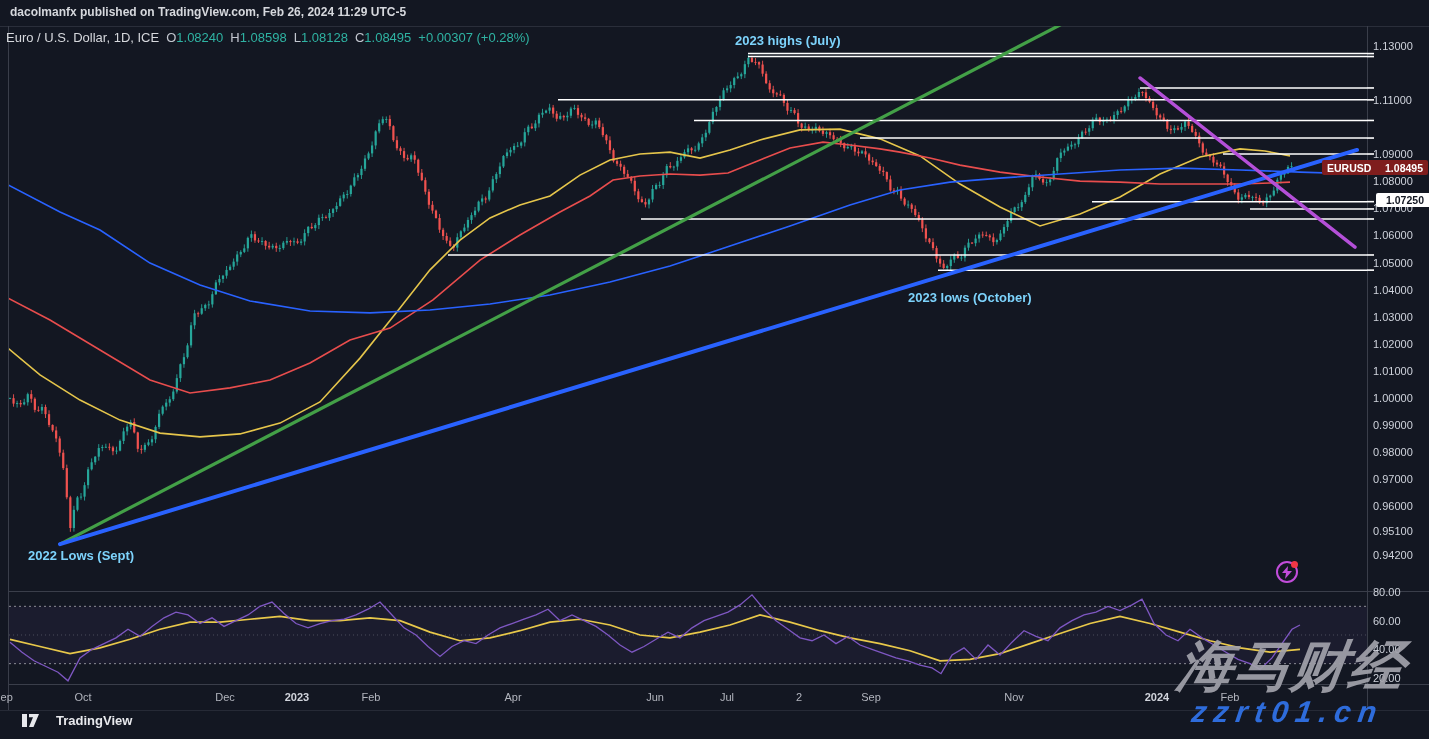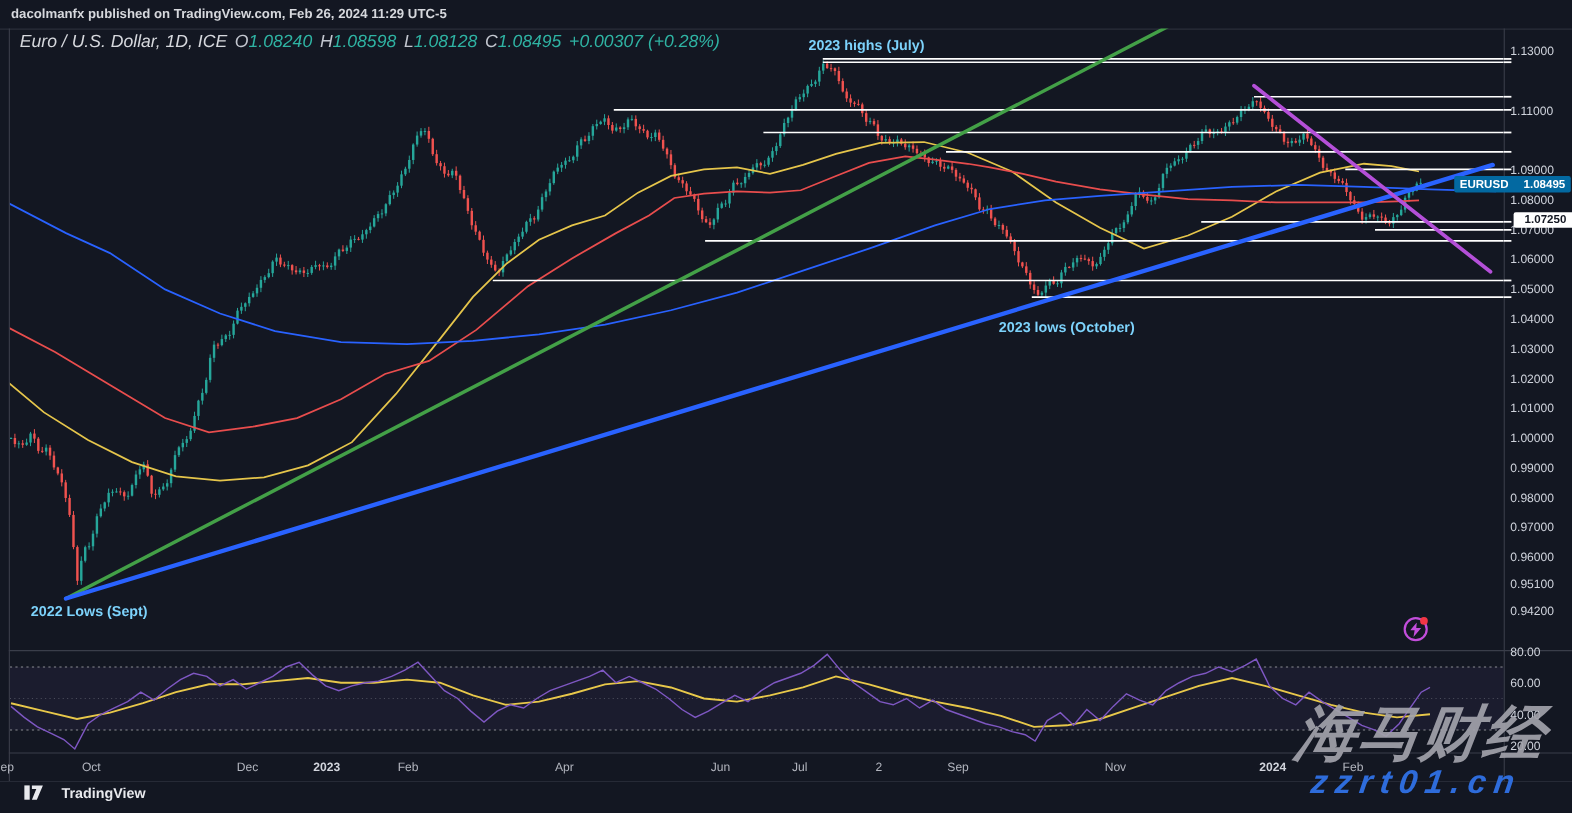--- a/index.html
+++ b/index.html
@@ -1,25 +1,25 @@
 <!DOCTYPE html>
 <html><head>
 <meta charset="utf-8">
 <style>
   html,body{margin:0;padding:0;background:#131722;}
   #stage{position:relative;width:1429px;height:739px;background:#131722;overflow:hidden;
          font-family:"Liberation Sans",sans-serif;-webkit-font-smoothing:antialiased;}
   #chart-svg{position:absolute;left:0;top:0;}
   .publish-info{position:absolute;left:10px;top:5px;font-size:12px;font-weight:bold;color:#d6d8dd;white-space:nowrap;}
-  .legend{position:absolute;left:18px;top:30px;font-size:16px;color:#d6d8dd;white-space:nowrap;font-style:italic;}
+  .legend{position:absolute;left:6px;top:30px;font-size:13px;color:#d6d8dd;white-space:nowrap;}
   .legend .lbl{color:#c2c6cf;margin-left:7px;}
   .legend .val{color:#2fb3a3;}
   .legend .chg{color:#2fb3a3;margin-left:7px;}
   .annotation{position:absolute;font-size:13px;font-weight:bold;color:#7dd3fc;white-space:nowrap;}
-  .eurusd-tag{position:absolute;left:1322px;top:160px;width:106px;height:15px;background:#0369a1;
+  .eurusd-tag{position:absolute;left:1322px;top:160px;width:106px;height:15px;background:#7f1d1d;
               border-radius:2px;display:flex;align-items:center;justify-content:space-between;
               font-size:10.5px;font-weight:bold;color:#fff;padding:0 5px;box-sizing:border-box;}
   .level-tag{position:absolute;left:1376px;top:193px;width:58px;height:14px;background:#ffffff;color:#131722;
              font-size:10.5px;font-weight:bold;text-align:center;line-height:14px;border-radius:2px;}
   .flash-icon{position:absolute;left:1276px;top:561px;width:22px;height:22px;border:2px solid #c24ddb;
               border-radius:50%;box-sizing:border-box;display:flex;align-items:center;justify-content:center;}
   .flash-icon .dot{position:absolute;right:-2px;top:-2px;width:7px;height:7px;background:#f23645;border-radius:50%;}
   .watermark-cn{position:absolute;left:1178px;top:630px;font-size:55px;font-weight:bold;font-style:italic;
                 color:#a2a2ab;opacity:.92;letter-spacing:2px;white-space:nowrap;transform:skewX(-8deg);}
   .watermark-url{position:absolute;left:1192px;top:695px;font-size:30px;font-weight:bold;font-style:italic;

